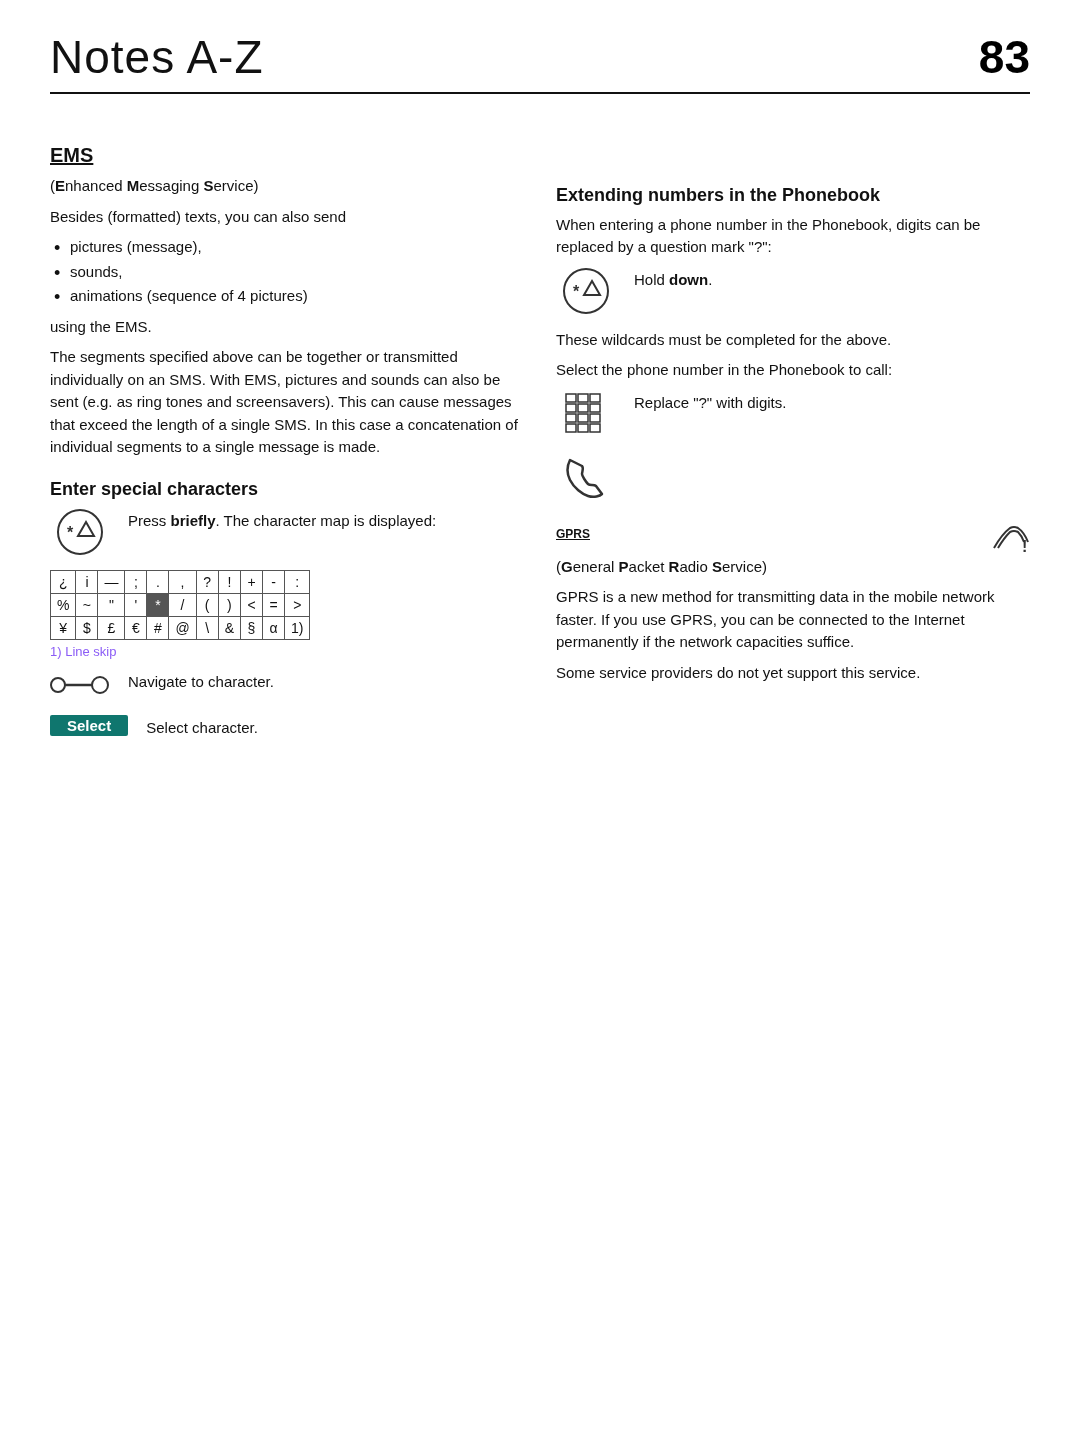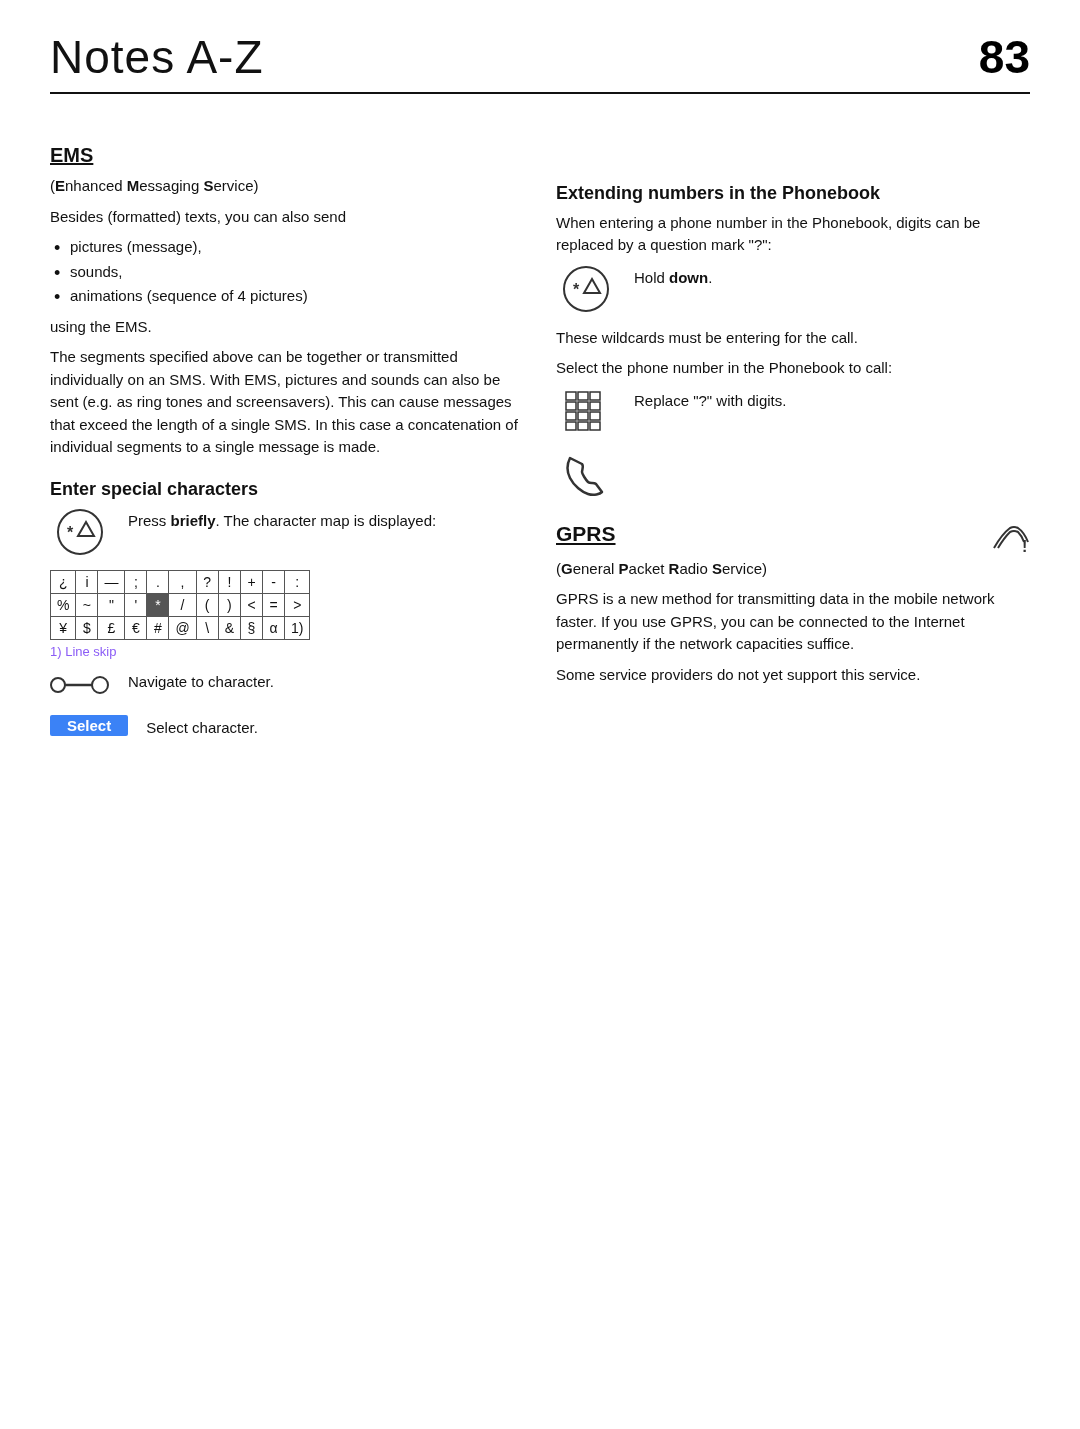--- a/index.html
+++ b/index.html
@@ -64,21 +64,21 @@
     
     .section-heading {
       font-size: 20px;
       font-weight: 900;
       text-decoration: underline;
       margin-bottom: 8px;
       color: #111;
     }
 
     .section-heading-no-underline {
-      font-size: 21px;
+      font-size: 12px;
       font-weight: 900;
       margin-bottom: 8px;
       color: #111;
     }
 
     
     .subsection-heading {
       font-size: 18px;
       font-weight: 900;
       margin-bottom: 8px;
@@ -159,21 +159,21 @@
 
     .icon-text {
       flex: 1;
       line-height: 1.5;
       padding-top: 2px;
     }
 
     
     .select-btn {
       display: inline-block;
-      background: #3b82f6;
+      background: #0f766e;
       color: #fff;
       font-size: 15px;
       font-weight: 700;
       padding: 2px 17px;
       border-radius: 2px;
     }
 
     .gprs-header {
       display: flex;
       justify-content: space-between;
@@ -316,21 +316,21 @@
               <circle cx="24" cy="24" r="22" fill="none" stroke="#333" stroke-width="2"></circle>
               <text x="11" y="30" font-size="16" font-weight="bold" fill="#333">*</text>
               <polygon points="30,14 38,28 22,28" fill="none" stroke="#333" stroke-width="2"></polygon>
             </svg>
           </div>
           <div class="icon-text">
             Hold <span class="bold">down</span>.
           </div>
         </div>
 
-        <p>These wildcards must be entering for the call.</p>
+        <p>These wildcards must be completed for the above.</p>
         <p>Select the phone number in the Phonebook to call:</p>
 
 
         <div class="icon-row">
           <div class="icon-cell">
 
             <svg width="48" height="48" viewBox="0 0 48 48">
 
               <rect x="4" y="4" width="10" height="8" fill="none" stroke="#333" stroke-width="1.5"></rect>
               <rect x="16" y="4" width="10" height="8" fill="none" stroke="#333" stroke-width="1.5"></rect>

